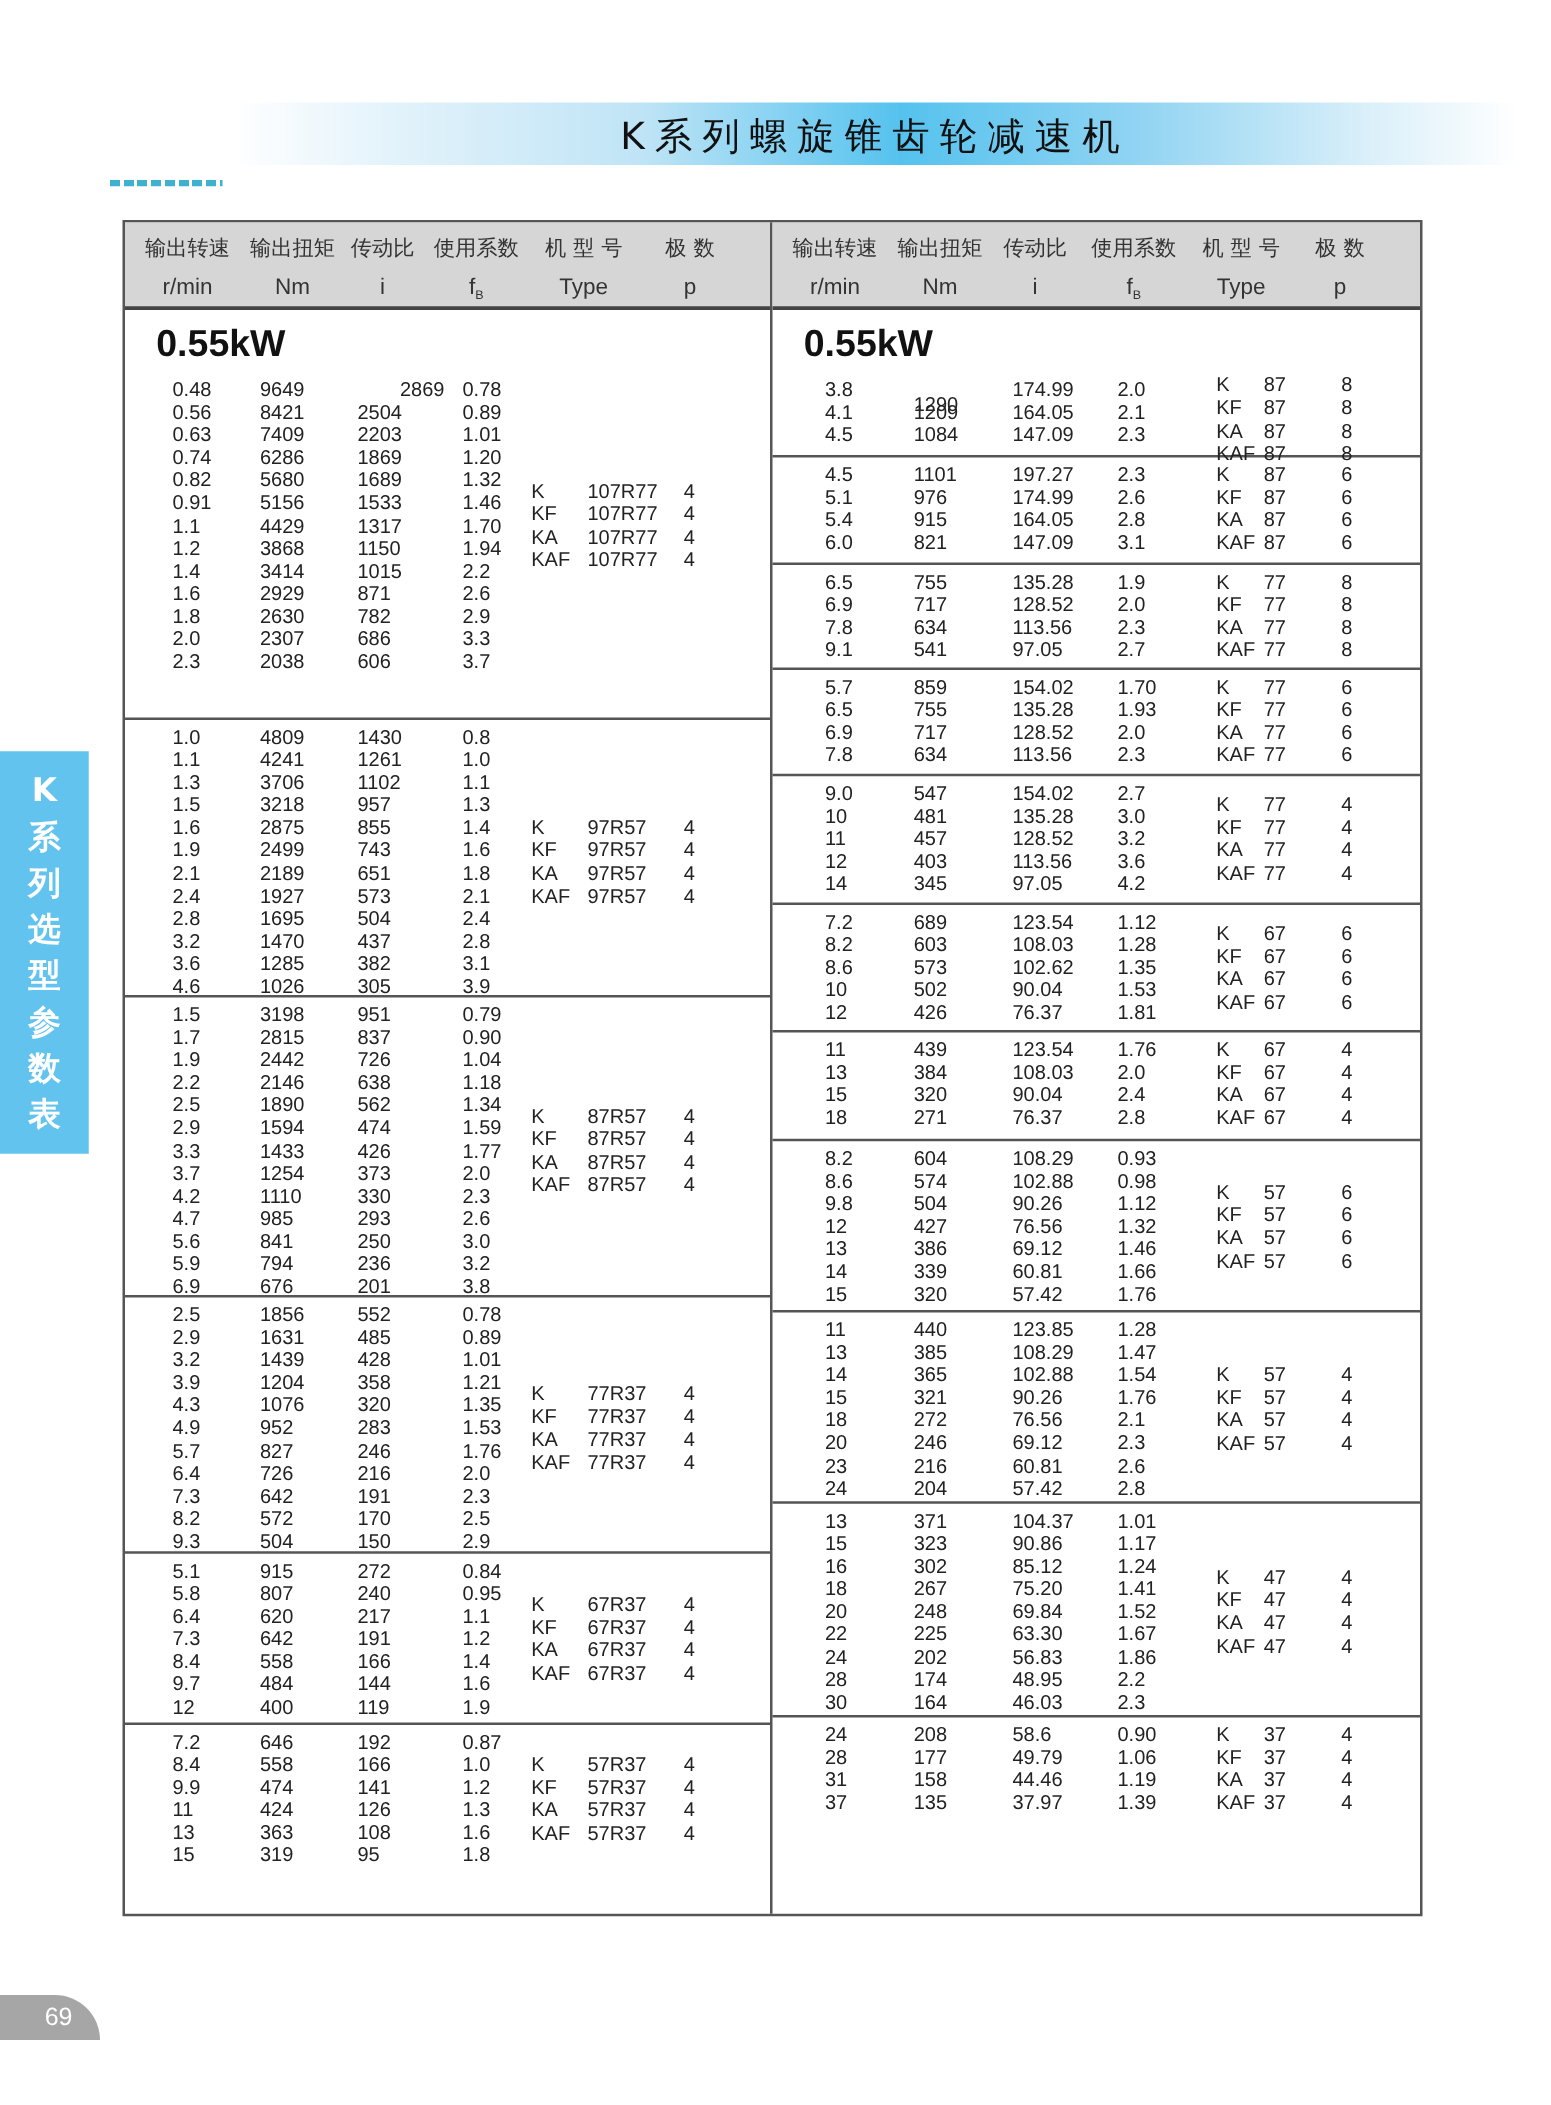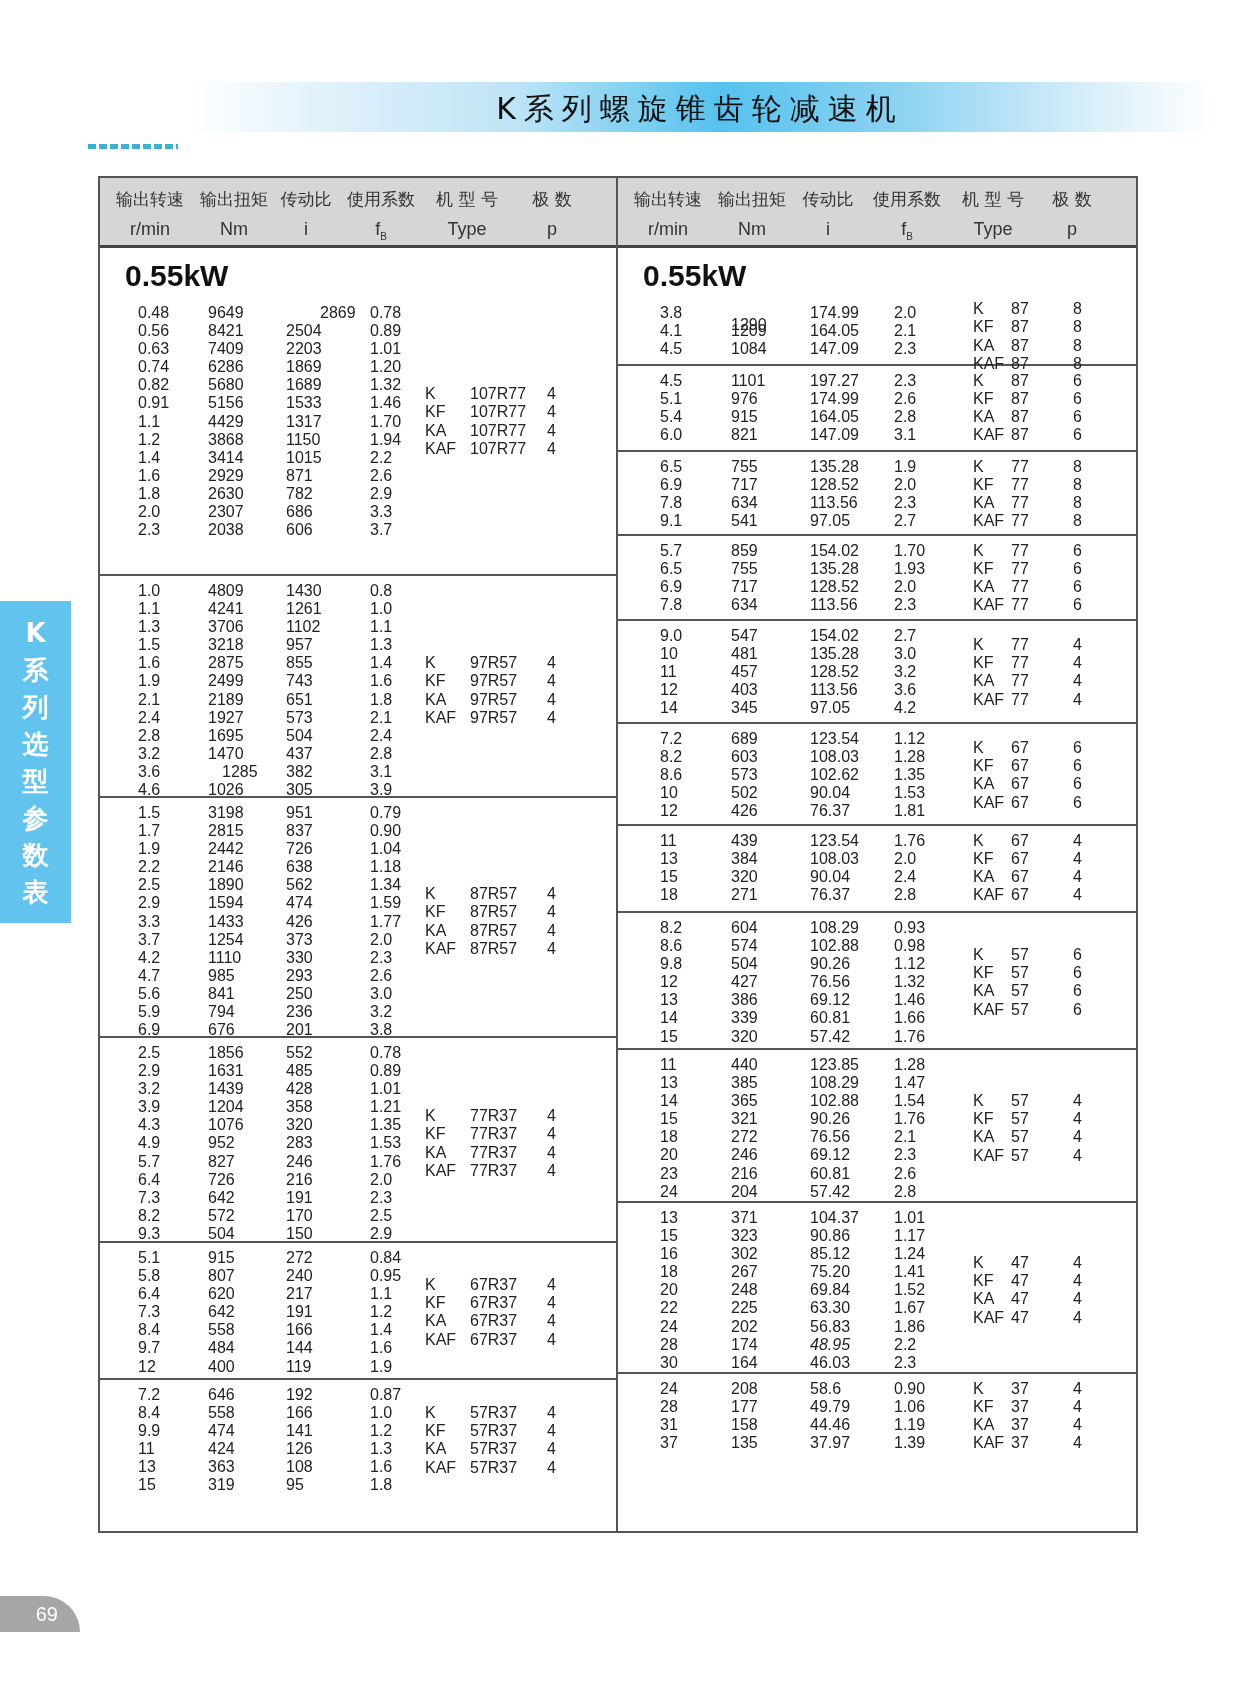--- a/index.html
+++ b/index.html
@@ -242,21 +242,21 @@
             <span class="c" style="position: absolute; left: 270px;">2.4</span>
           </div>
           <div class="row" style="position: relative; width: 360px;">
             <span class="c" style="position: absolute; left: 38px;">3.2</span>
             <span class="c" style="position: absolute; left: 108px;">1470</span>
             <span class="c" style="position: absolute; left: 186px;">437</span>
             <span class="c" style="position: absolute; left: 270px;">2.8</span>
           </div>
           <div class="row" style="position: relative; width: 360px;">
             <span class="c" style="position: absolute; left: 38px;">3.6</span>
-            <span class="c" style="position: absolute; left: 108px; margin-left: 14px;">1285</span>
+            <span class="c" style="position: absolute; left: 108px;">1285</span>
             <span class="c" style="position: absolute; left: 186px;">382</span>
             <span class="c" style="position: absolute; left: 270px;">3.1</span>
           </div>
           <div class="row" style="position: relative; width: 360px;">
             <span class="c" style="position: absolute; left: 38px;">4.6</span>
             <span class="c" style="position: absolute; left: 108px;">1026</span>
             <span class="c" style="position: absolute; left: 186px;">305</span>
             <span class="c" style="position: absolute; left: 270px;">3.9</span>
           </div>
         </div>
@@ -1176,21 +1176,21 @@
           </div>
           <div class="row" style="position: relative; width: 360px;">
             <span class="c" style="position: absolute; left: 42px;">24</span>
             <span class="c" style="position: absolute; left: 113px;">202</span>
             <span class="c" style="position: absolute; left: 192px;">56.83</span>
             <span class="c" style="position: absolute; left: 276px;">1.86</span>
           </div>
           <div class="row" style="position: relative; width: 360px;">
             <span class="c" style="position: absolute; left: 42px;">28</span>
             <span class="c" style="position: absolute; left: 113px;">174</span>
-            <span class="c" style="position: absolute; left: 192px; font-style: italic;">48.95</span>
+            <span class="c" style="position: absolute; left: 192px;">48.95</span>
             <span class="c" style="position: absolute; left: 276px;">2.2</span>
           </div>
           <div class="row" style="position: relative; width: 360px;">
             <span class="c" style="position: absolute; left: 42px;">30</span>
             <span class="c" style="position: absolute; left: 113px;">164</span>
             <span class="c" style="position: absolute; left: 192px;">46.03</span>
             <span class="c" style="position: absolute; left: 276px;">2.3</span>
           </div>
         </div>
         <div class="types" style="top: 50.85px; left: 0px; width: 100%;">

